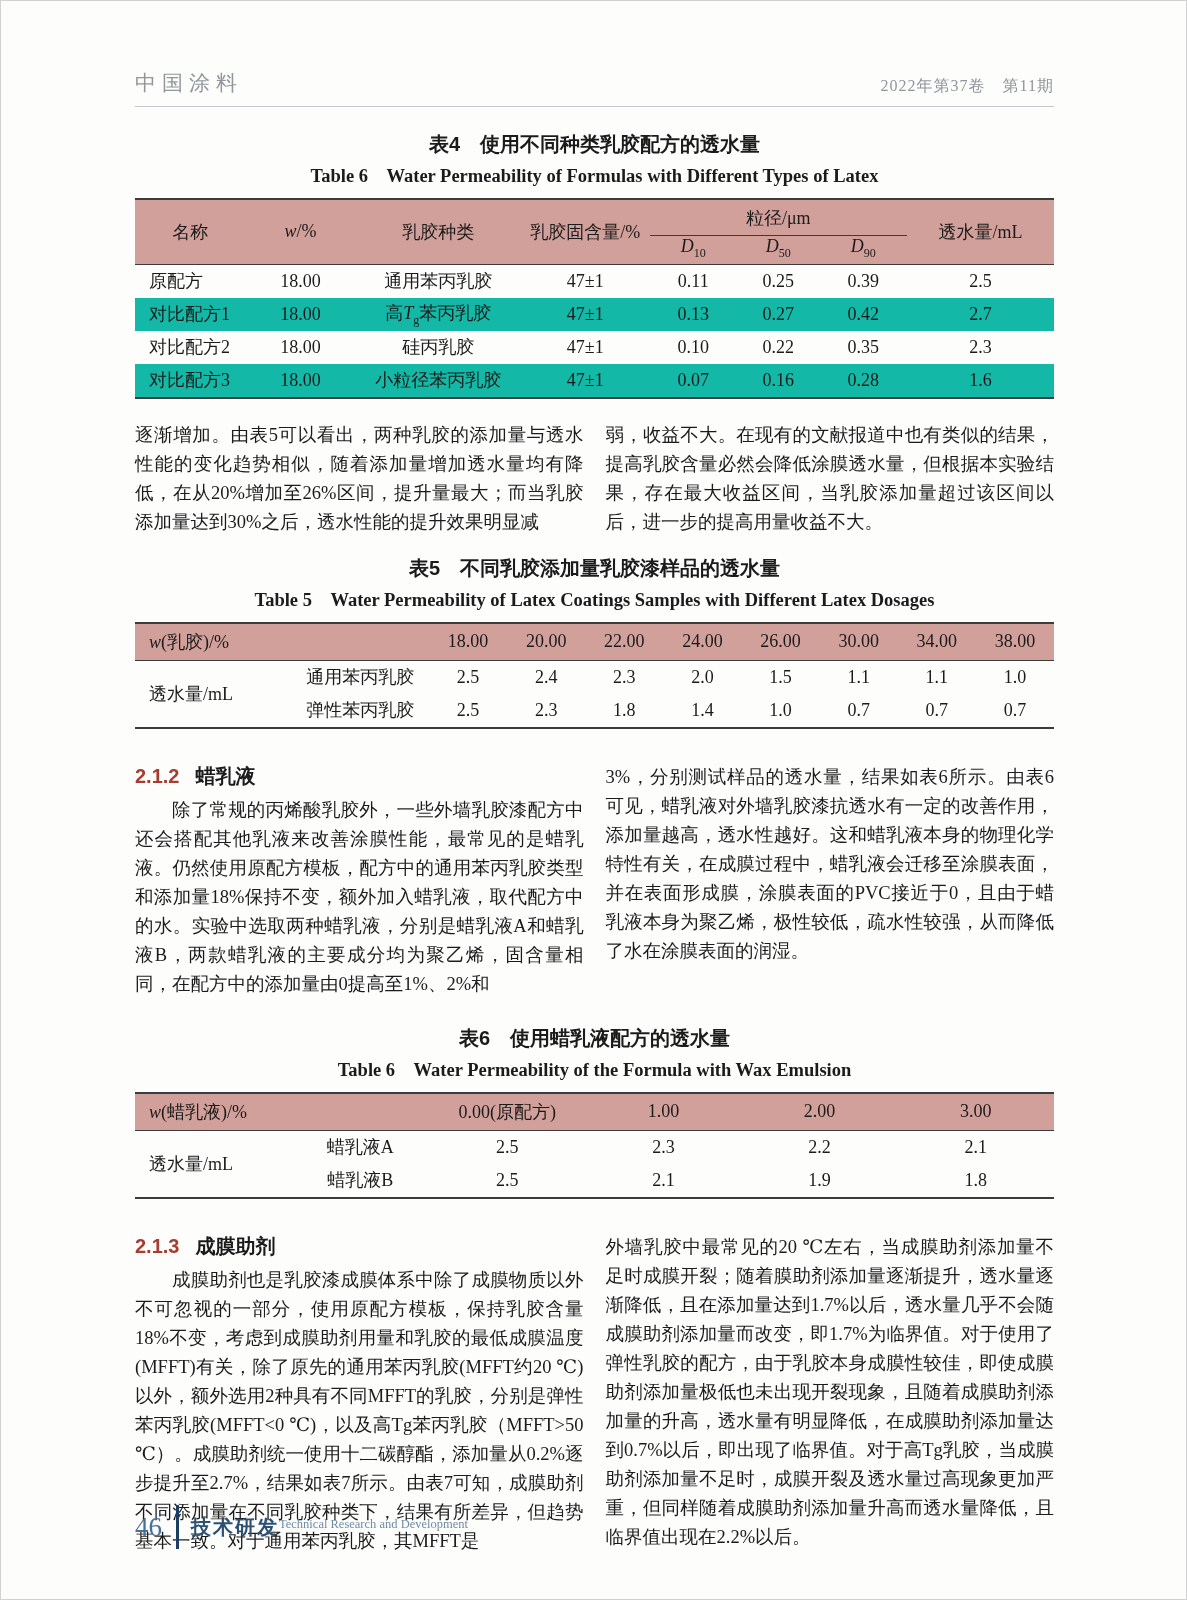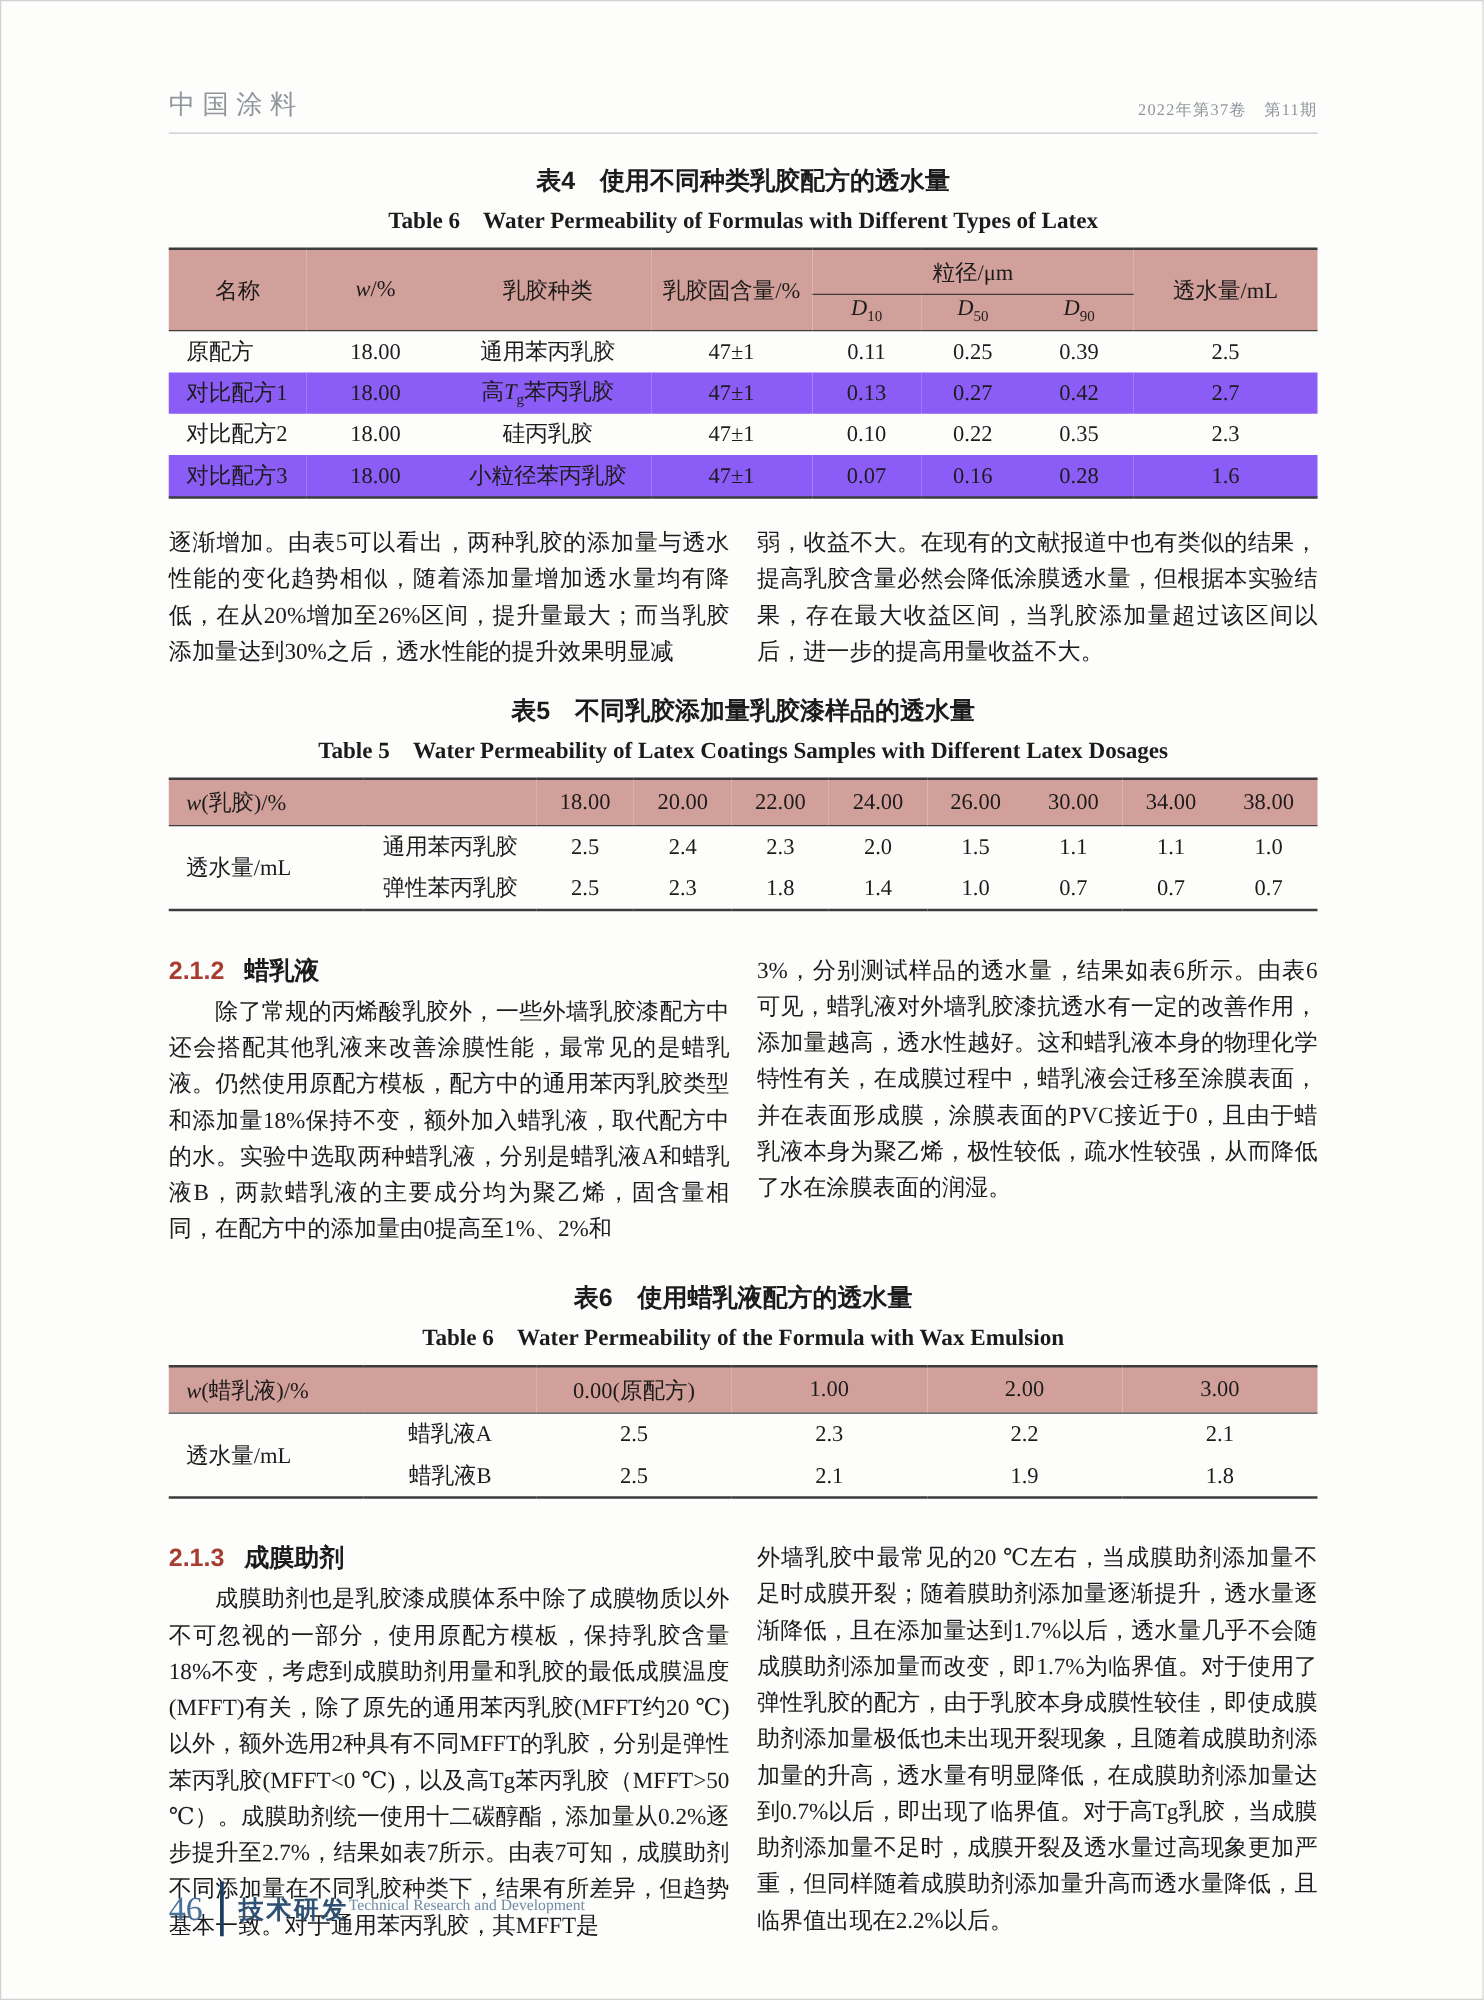--- a/index.html
+++ b/index.html
@@ -6,36 +6,36 @@
   .page {
     width:1187px; height:1600px; margin:0 auto; background:#fdfdfc;
     box-sizing:border-box; padding:68px 132px 0 134px; position:relative;
     font-family:"Liberation Serif","DejaVu Serif",serif; color:#1b1b1b;
     border:1px solid #d2d2d2; overflow:hidden;
   }
   
   .pagehead { display:flex; justify-content:space-between; align-items:flex-end;
     border-bottom:1px solid #c3c7cb; padding-bottom:9px; color:#90969c; }
   .journal { font-size:21px; letter-spacing:6px; }
-  .issue { font-size:13px; letter-spacing:1px; }
+  .issue { font-size:16px; letter-spacing:1px; }
   
   .caption { text-align:center; }
   .cap4 { margin-top:24px; }
   .cap-zh { font-family:"Liberation Sans","DejaVu Sans",sans-serif; font-weight:bold; font-size:20px; }
   .cap-en { font-weight:bold; font-size:18.5px; margin-top:5px; }
   
   table { width:100%; border-collapse:collapse; font-size:18px; margin-top:10px;
     border-top:2px solid #3c3c3c; border-bottom:2px solid #3c3c3c; }
   thead { border-bottom:1.5px solid #3c3c3c; }
   th,td { font-weight:normal; text-align:center; padding:3px 2px; }
   thead th { background:#d2a09a; }
   .t4 thead tr:first-child th { height:30px; }
   .t4 thead tr:last-child th { height:24px; padding-top:0; }
   .t4 tbody td { height:27px; }
-  .t4 tbody tr.stripe td { background:#8b5cf6; }
+  .t4 tbody tr.stripe td { background:#14b8a6; }
   .t4 tbody td:first-child { text-align:left; padding-left:14px; }
   th.particle { border-bottom:1px solid #3c3c3c; padding-bottom:2px; }
   i.var { font-style:italic; font-family:"Liberation Serif",serif; }
   sub { font-size:12px; }
   .lblcell { text-align:left !important; padding-left:14px !important; }
   .t5 thead th, .t6 thead th { height:30px; }
   .t5 tbody td, .t6 tbody td { height:27px; }
   
   .twocol { display:flex; gap:22px; margin-top:22px; }
   .colp { flex:1 1 0; font-size:18.5px; line-height:29px; text-align:justify; margin:0; }

